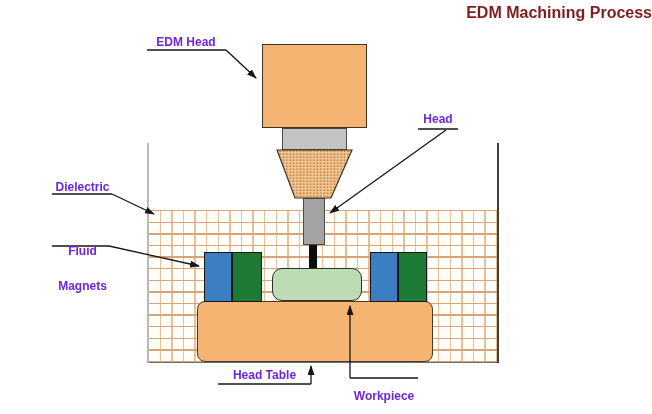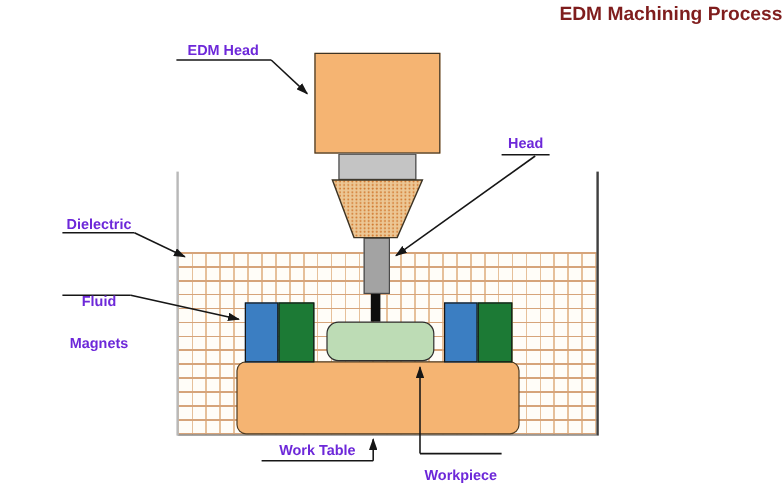--- a/index.html
+++ b/index.html
@@ -103,15 +103,15 @@
 
 <div class="abs lbl" style="left:145px;top:35px;width:82px;">EDM Head</div>
 
 <div class="abs lbl" style="left:416px;top:112px;width:44px;">Head</div>
 
 <div class="abs lbl dielectric-block">Dielectric</div>
 <div class="abs lbl fluid-line">Fluid</div>
 
 <div class="abs lbl" style="left:40px;top:231px;width:85px;margin-top:48px;">Magnets</div>
 
-<div class="abs lbl" style="left:218px;top:368px;width:93px;">Work Table</div>
+<div class="abs lbl" style="left:218px;top:368px;width:93px;">Head Table</div>
 
 <div class="abs lbl" style="left:350px;top:361px;width:68px;margin-top:28px;">Workpiece</div>
 
 </body></html>

